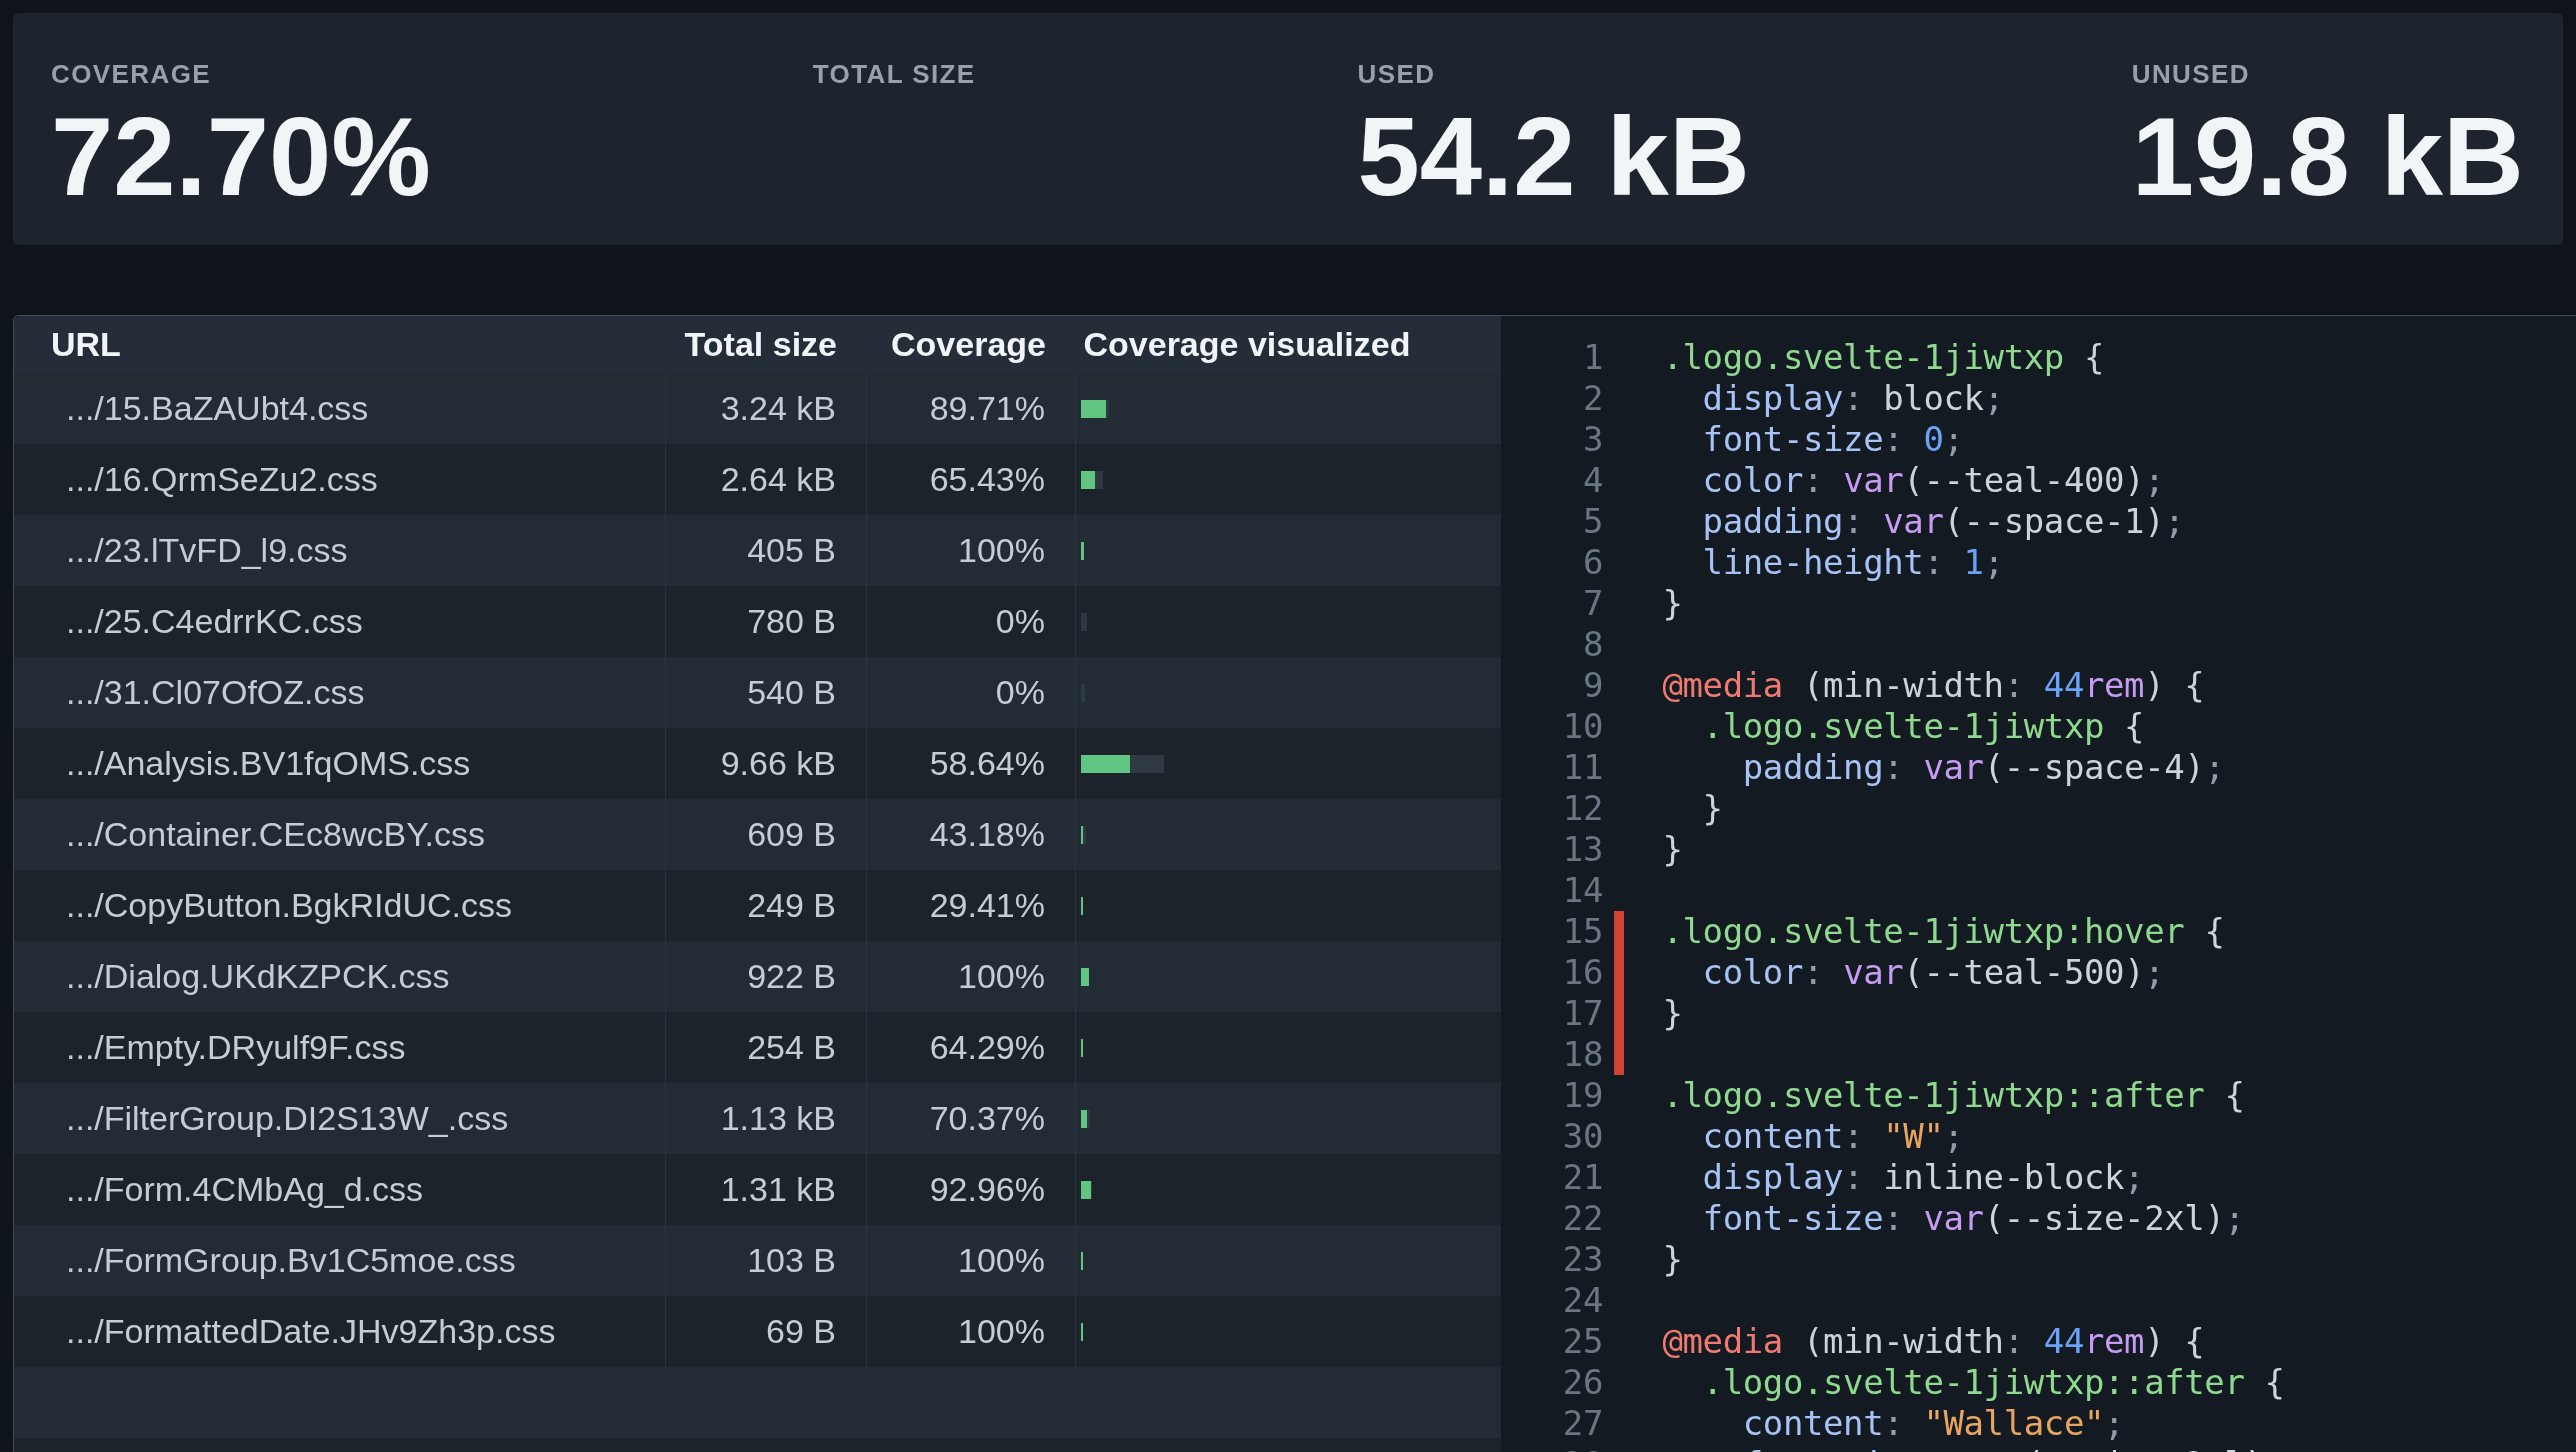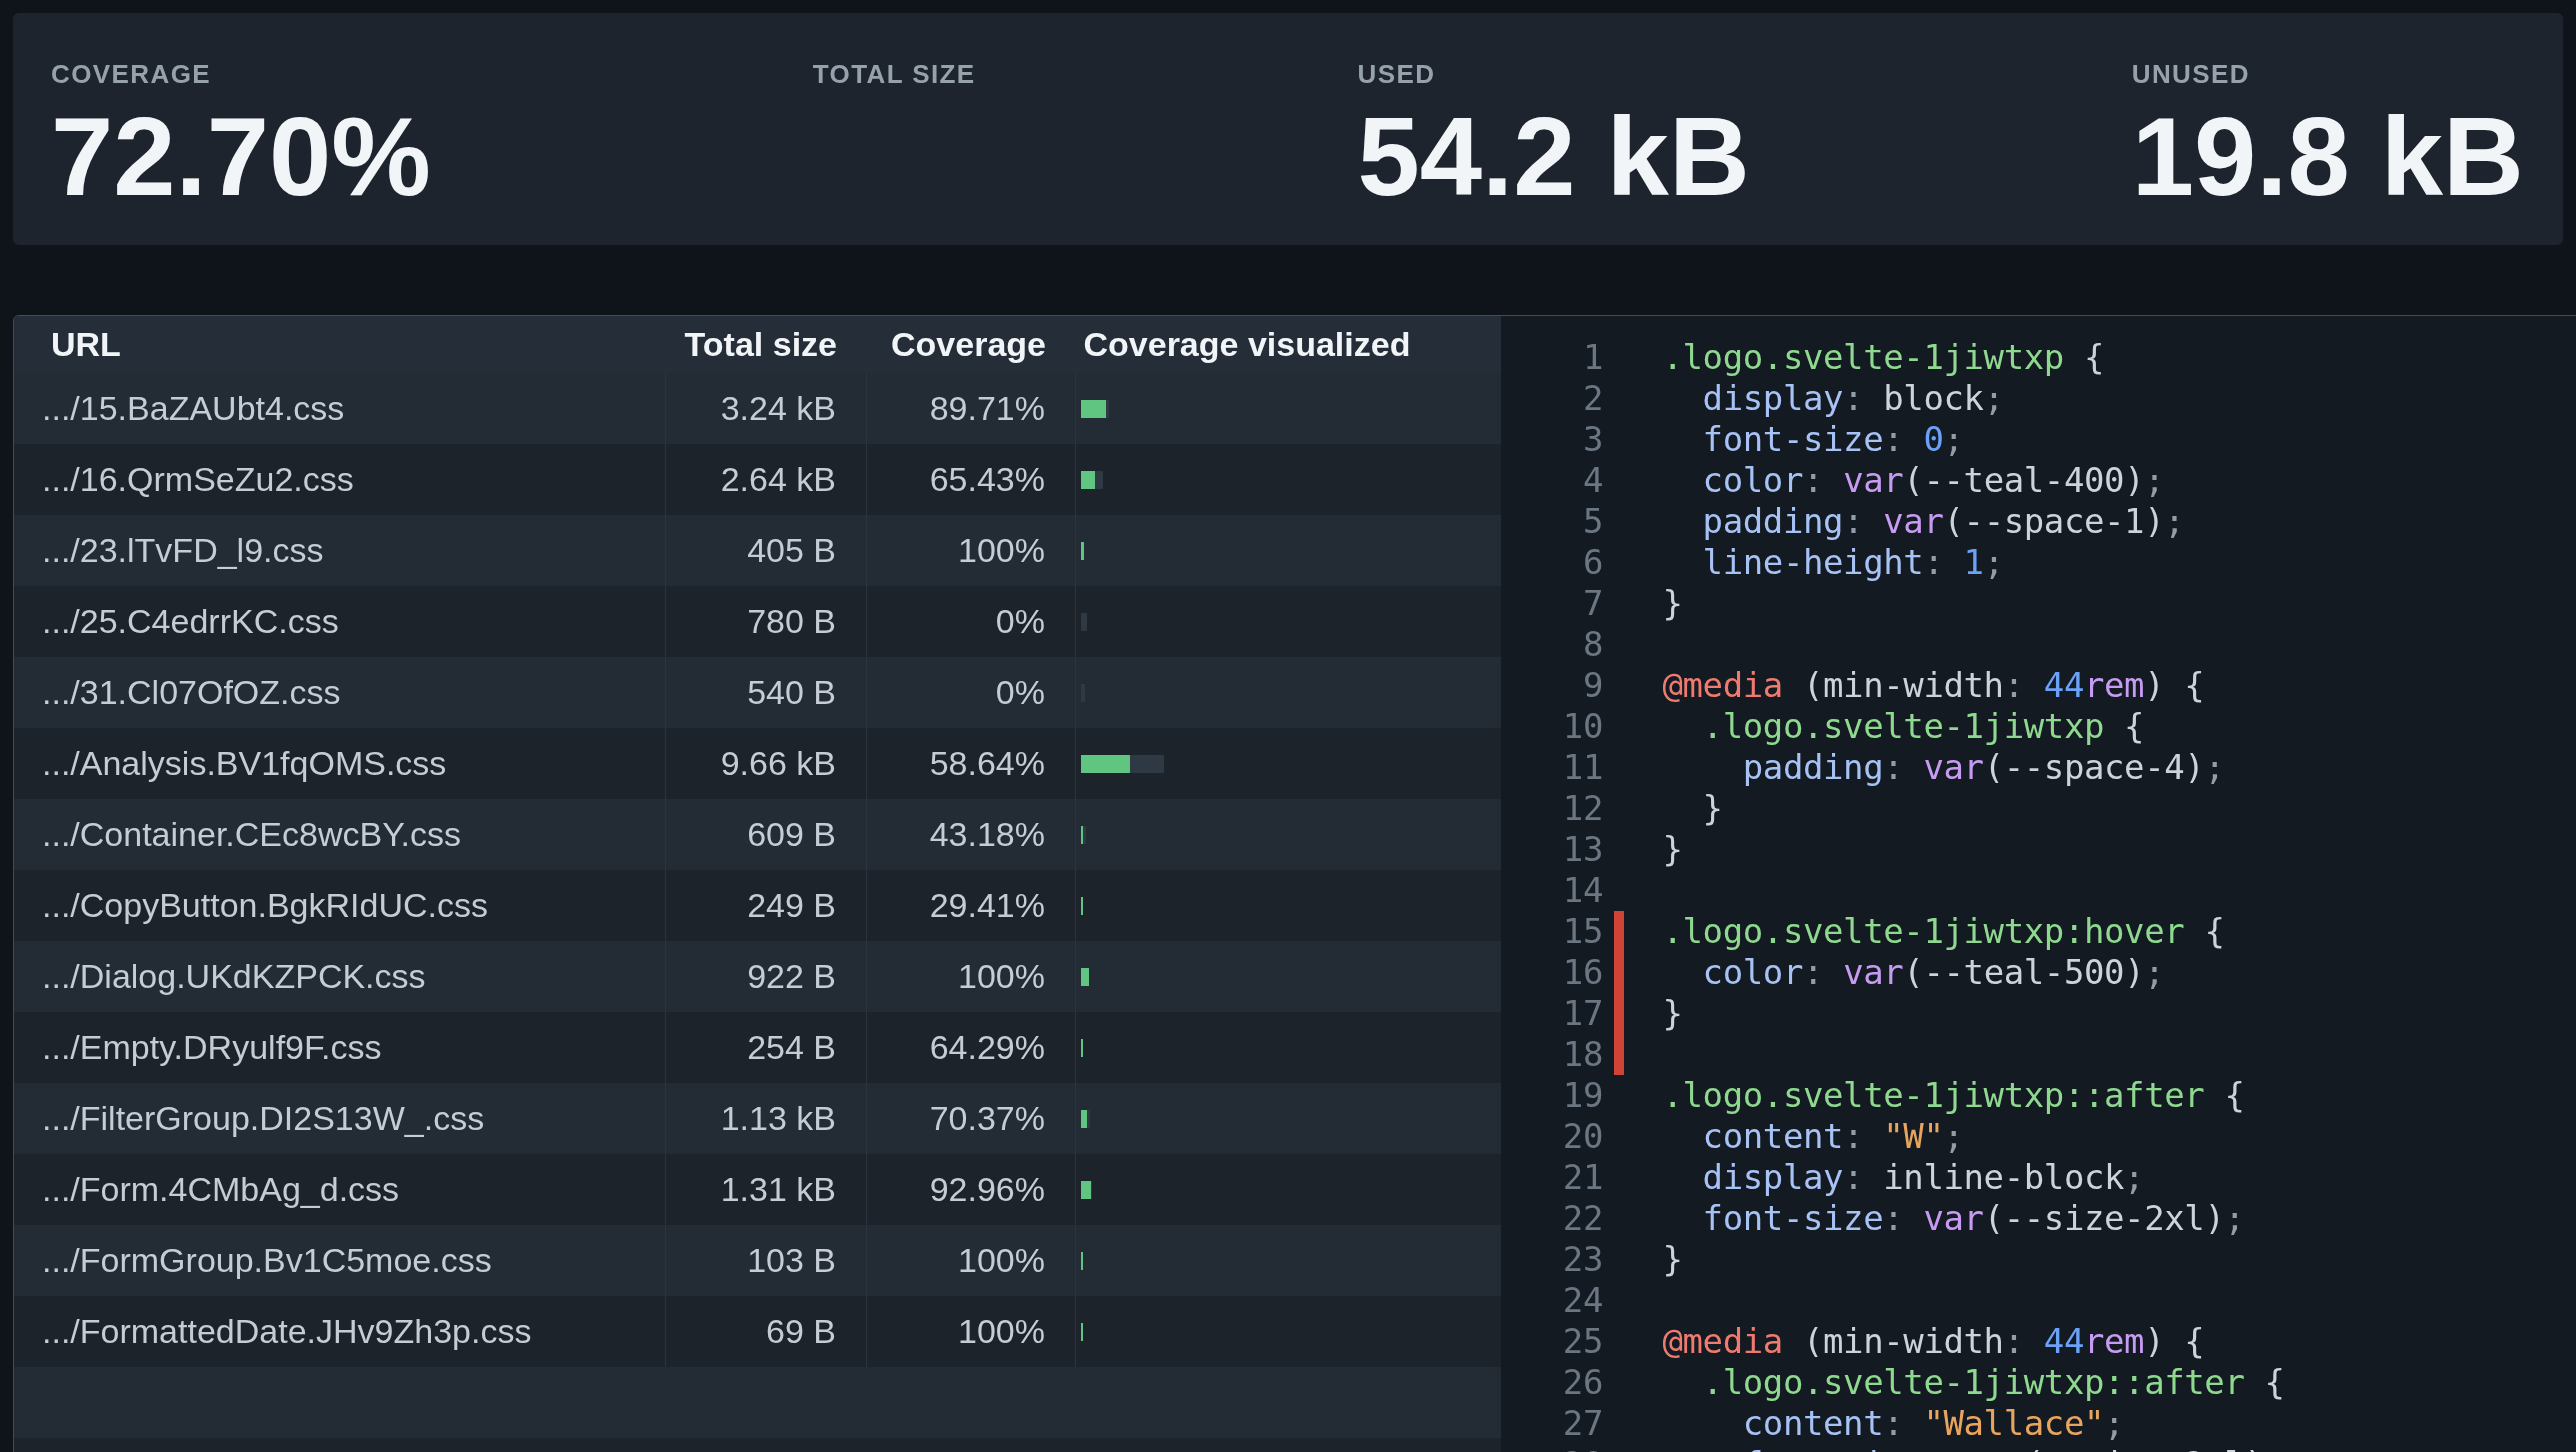--- a/index.html
+++ b/index.html
@@ -58,21 +58,21 @@
   }
   .thead .h-url{padding-left:37px}
   .thead .h-size,.thead .h-cov{text-align:right;padding-right:30px}
   .thead .h-vis{padding-left:7.5px}
   .row{
     height:71px;display:grid;grid-template-columns:652px 201px 209px 1fr;
     align-items:center;font-size:34px;color:var(--txt-row);
   }
   .tbody .row:nth-child(odd){background:var(--row-light)}
   .tbody .row:nth-child(even){background:var(--row-dark)}
-  .c-url{padding-left:28px;border-right:1.9px solid var(--col-sep);height:100%;
+  .c-url{padding-left:52px;border-right:1.9px solid var(--col-sep);height:100%;
     display:flex;align-items:center;overflow:hidden;white-space:nowrap}
   .c-size,.c-cov{text-align:right;padding-right:30px;border-right:1.9px solid var(--col-sep);
     height:100%;display:flex;align-items:center;justify-content:flex-end}
   .c-vis{height:100%;display:flex;align-items:center;padding-left:4.7px}
   .bar{display:flex;height:18px}
   .bar .used{background:var(--green);height:100%}
   .bar .unused{background:var(--unused);height:100%}
   
   .code-panel{
     flex:1;background:var(--code-bg);padding-top:20.6px;overflow:hidden;
@@ -285,21 +285,21 @@
       <div class="cl"><span class="ln">10</span><span class="mark"></span><span class="src"><span class="t-sel">  .logo.svelte-1jiwtxp</span><span class="t-pun"> {</span></span></div>
       <div class="cl"><span class="ln">11</span><span class="mark"></span><span class="src"><span class="t-prop">    padding</span><span class="t-col">: </span><span class="t-kw">var</span><span class="t-pun">(</span><span class="t-val">--space-4</span><span class="t-pun">)</span><span class="t-col">;</span></span></div>
       <div class="cl"><span class="ln">12</span><span class="mark"></span><span class="src"><span class="t-pun">  }</span></span></div>
       <div class="cl"><span class="ln">13</span><span class="mark"></span><span class="src"><span class="t-pun">}</span></span></div>
       <div class="cl"><span class="ln">14</span><span class="mark"></span><span class="src"></span></div>
       <div class="cl"><span class="ln">15</span><span class="mark uncov"></span><span class="src"><span class="t-sel">.logo.svelte-1jiwtxp:hover</span><span class="t-pun"> {</span></span></div>
       <div class="cl"><span class="ln">16</span><span class="mark uncov"></span><span class="src"><span class="t-prop">  color</span><span class="t-col">: </span><span class="t-kw">var</span><span class="t-pun">(</span><span class="t-val">--teal-500</span><span class="t-pun">)</span><span class="t-col">;</span></span></div>
       <div class="cl"><span class="ln">17</span><span class="mark uncov"></span><span class="src"><span class="t-pun">}</span></span></div>
       <div class="cl"><span class="ln">18</span><span class="mark uncov"></span><span class="src"></span></div>
       <div class="cl"><span class="ln">19</span><span class="mark"></span><span class="src"><span class="t-sel">.logo.svelte-1jiwtxp::after</span><span class="t-pun"> {</span></span></div>
-      <div class="cl"><span class="ln">20</span><span class="mark"></span><span class="src"><span class="t-prop">  content</span><span class="t-col">: </span><span class="t-str">"W"</span><span class="t-col">;</span></span></div>
+      <div class="cl"><span class="ln">30</span><span class="mark"></span><span class="src"><span class="t-prop">  content</span><span class="t-col">: </span><span class="t-str">"W"</span><span class="t-col">;</span></span></div>
       <div class="cl"><span class="ln">21</span><span class="mark"></span><span class="src"><span class="t-prop">  display</span><span class="t-col">: </span><span class="t-val">inline-block</span><span class="t-col">;</span></span></div>
       <div class="cl"><span class="ln">22</span><span class="mark"></span><span class="src"><span class="t-prop">  font-size</span><span class="t-col">: </span><span class="t-kw">var</span><span class="t-pun">(</span><span class="t-val">--size-2xl</span><span class="t-pun">)</span><span class="t-col">;</span></span></div>
       <div class="cl"><span class="ln">23</span><span class="mark"></span><span class="src"><span class="t-pun">}</span></span></div>
       <div class="cl"><span class="ln">24</span><span class="mark"></span><span class="src"></span></div>
       <div class="cl"><span class="ln">25</span><span class="mark"></span><span class="src"><span class="t-at">@media</span><span class="t-pun"> (</span><span class="t-val">min-width</span><span class="t-col">: </span><span class="t-num">44</span><span class="t-kw">rem</span><span class="t-pun">) {</span></span></div>
       <div class="cl"><span class="ln">26</span><span class="mark"></span><span class="src"><span class="t-sel">  .logo.svelte-1jiwtxp::after</span><span class="t-pun"> {</span></span></div>
       <div class="cl"><span class="ln">27</span><span class="mark"></span><span class="src"><span class="t-prop">    content</span><span class="t-col">: </span><span class="t-str">"Wallace"</span><span class="t-col">;</span></span></div>
       <div class="cl"><span class="ln">28</span><span class="mark"></span><span class="src"><span class="t-prop">    font-size</span><span class="t-col">: </span><span class="t-kw">var</span><span class="t-pun">(</span><span class="t-val">--size-2xl</span><span class="t-pun">)</span><span class="t-col">;</span></span></div>
     </div>
 </div>

